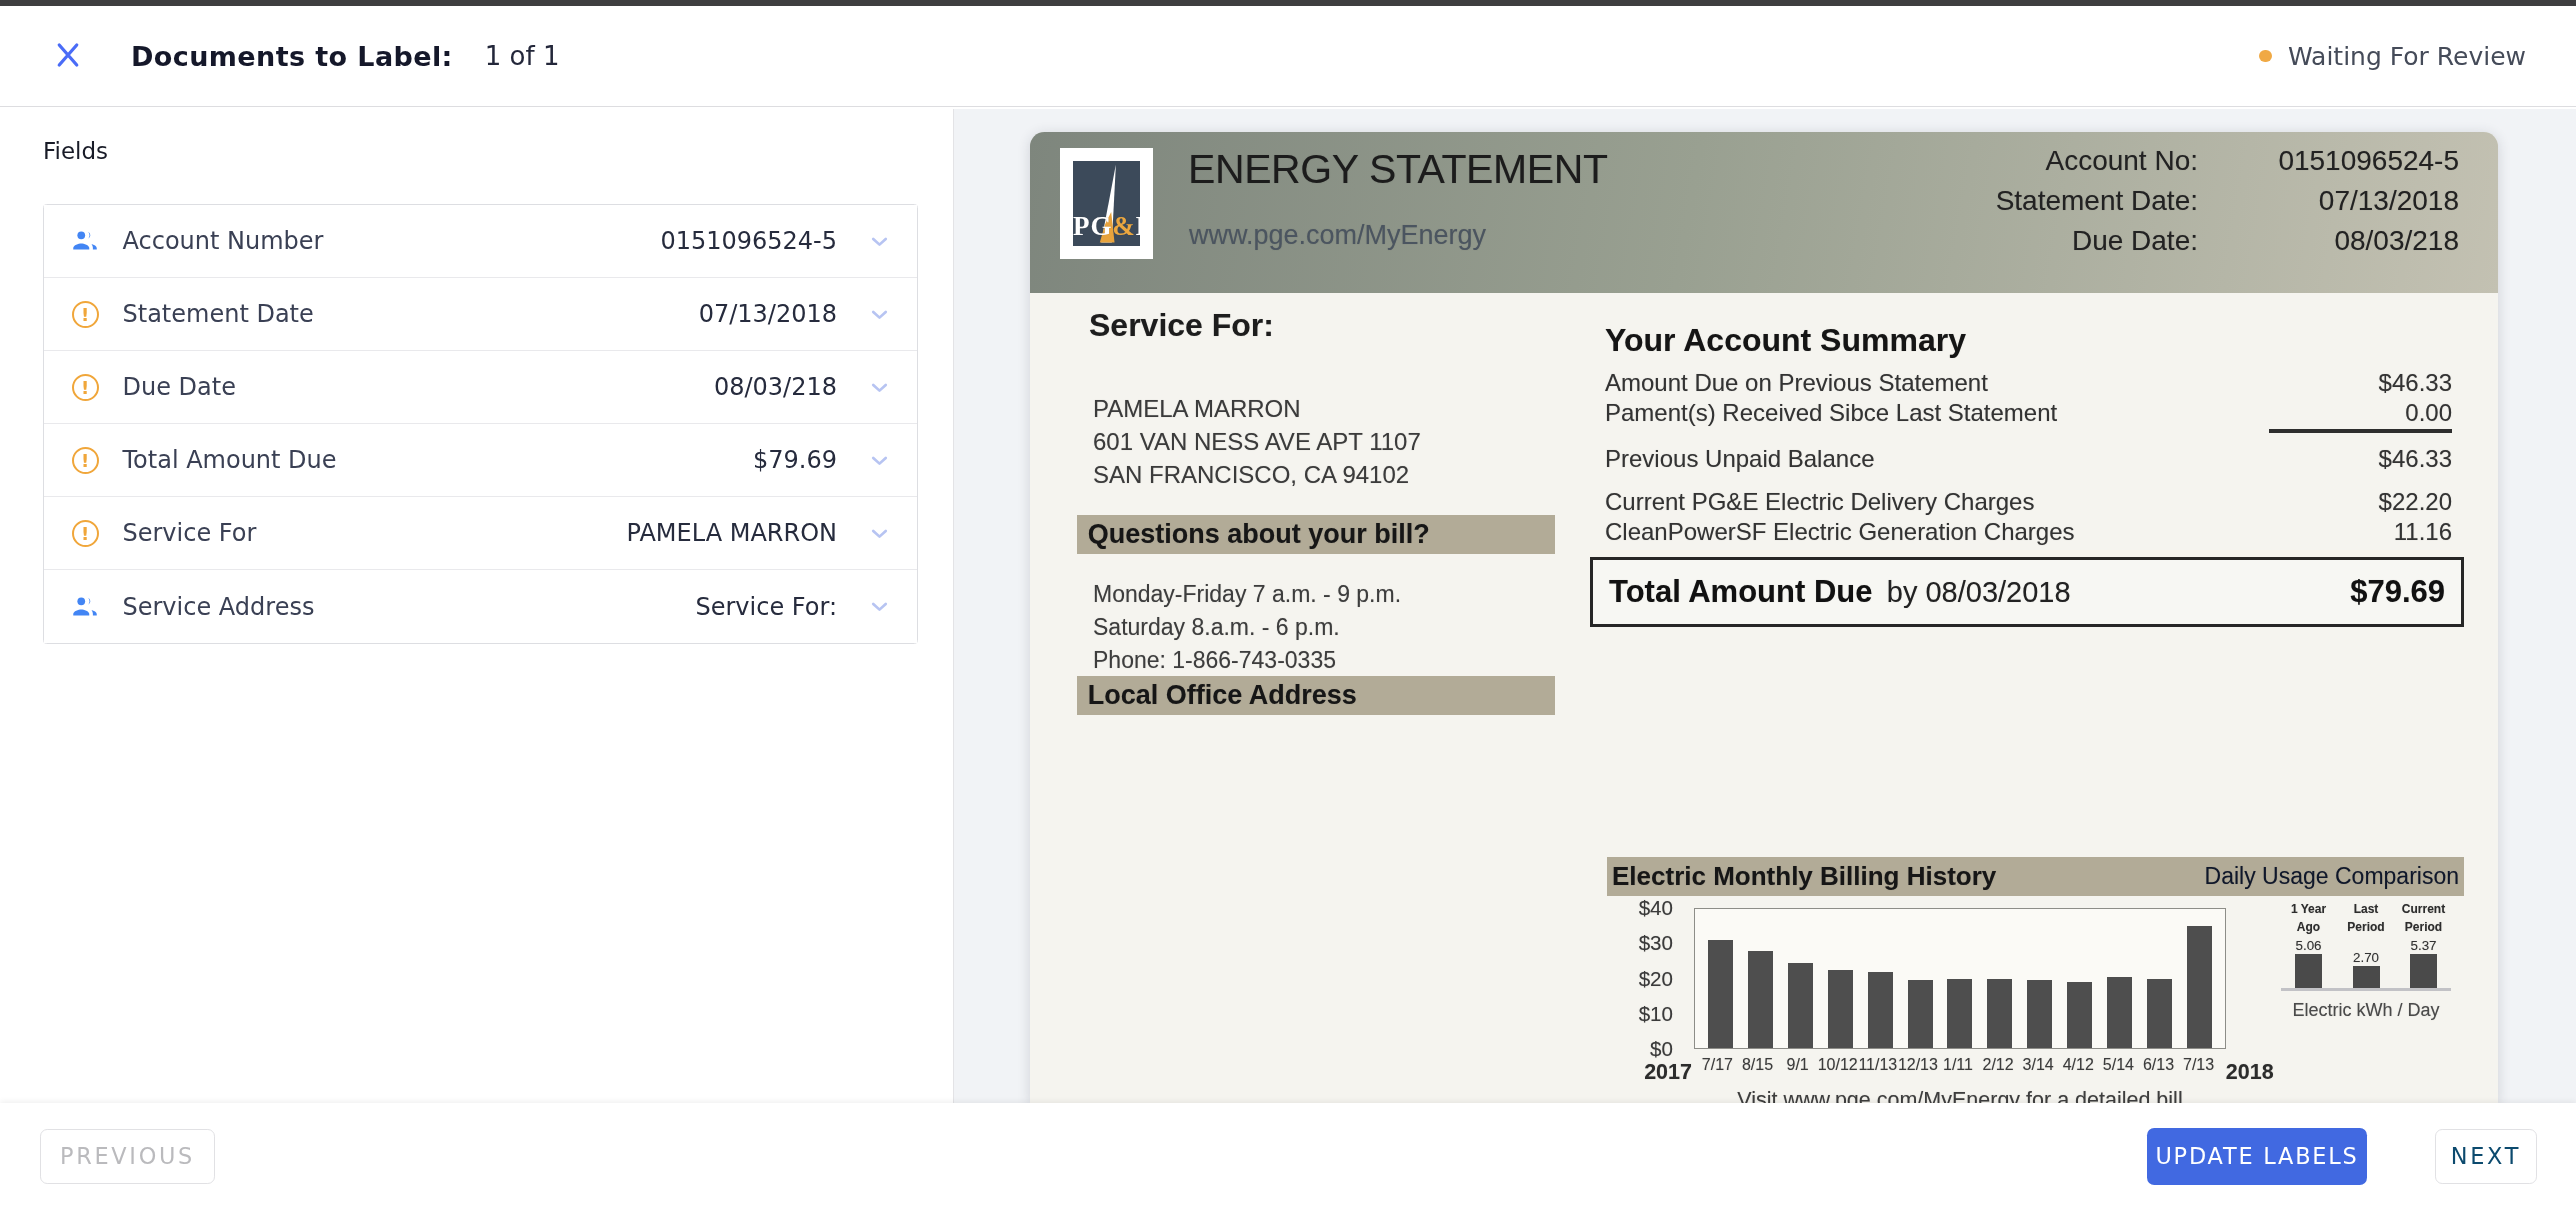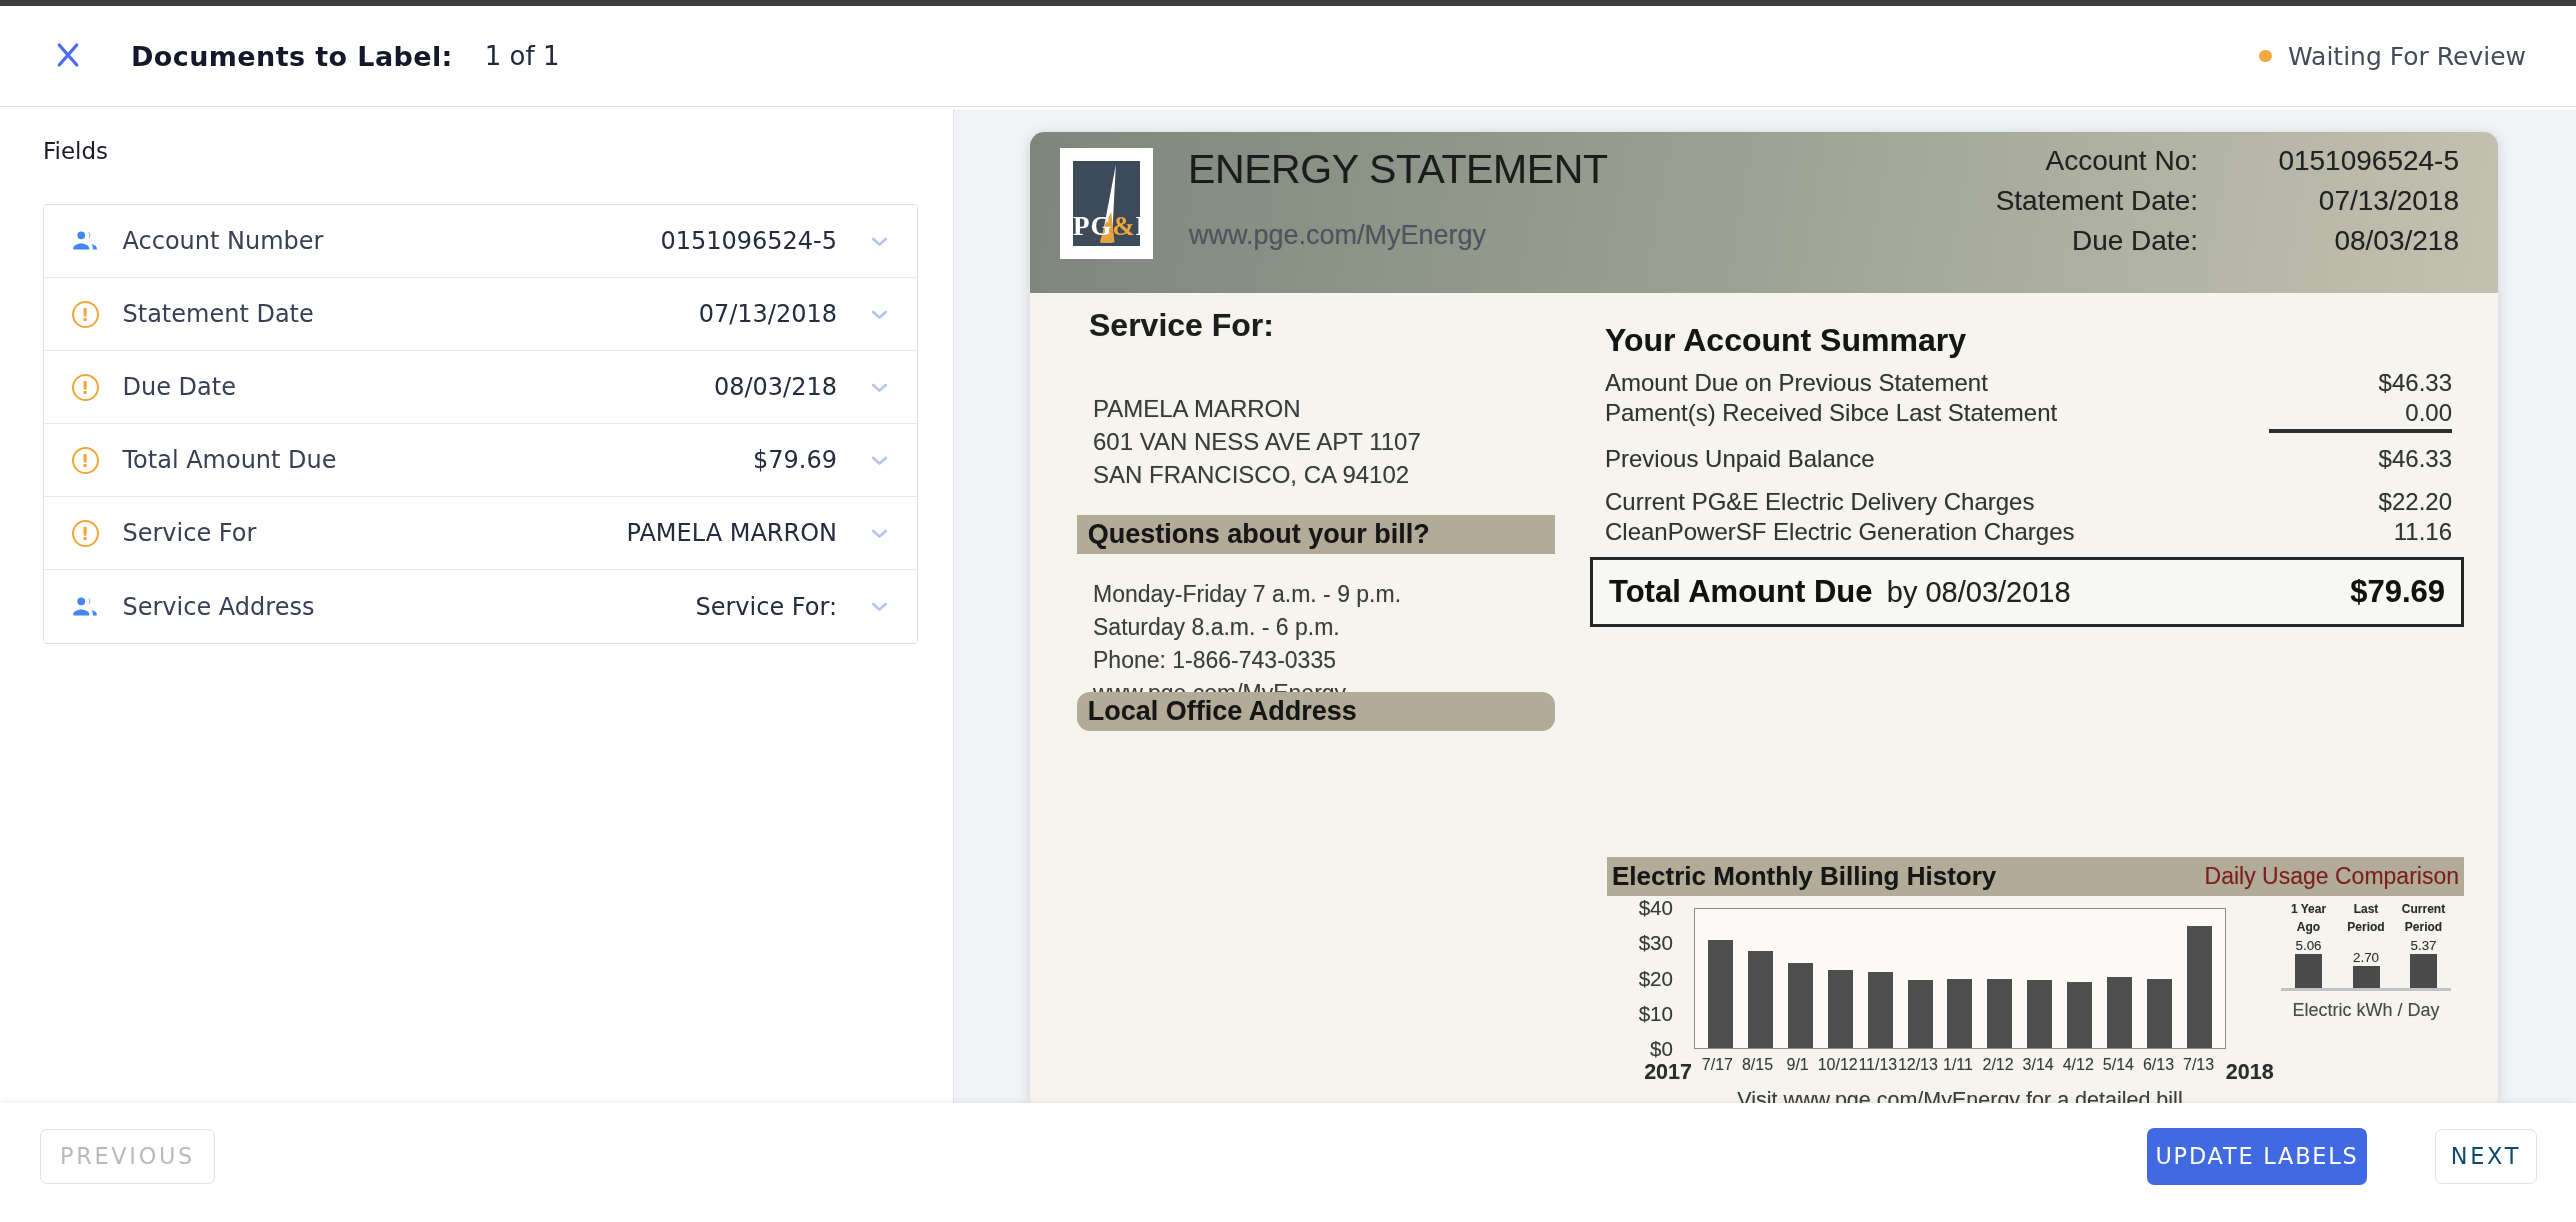--- a/index.html
+++ b/index.html
@@ -60,39 +60,39 @@
               grid-template-columns:auto 233px; column-gap:28px; row-height:40px; }
   .doc-meta div { font-size:28px; line-height:40px; color:#222; text-align:right; }
 
   .sec-head-bar { position:absolute; height:39px; background:#b2ab97; color:#161616;
                   font-size:27px; font-weight:bold; line-height:39px; padding-left:10.7px; }
 
   .svc-head { position:absolute; left:59px; top:175px; font-size:32px; font-weight:bold; color:#1d1d1d; }
   .svc-lines { position:absolute; left:63px; top:260px; font-size:24px; line-height:33px; color:#3b3b3b; }
   .q-bar { left:47px; top:383px; width:478px; }
   .q-lines { position:absolute; left:63px; top:446px; font-size:23px; line-height:33px; color:#3d3d3d; }
-  .lo-bar { left:47px; top:560px; width:478px;border-radius:13px; }
+  .lo-bar { left:47px; top:544px; width:478px; }
   .lo-lines { position:absolute; left:63px; top:627px; font-size:24px; line-height:32px; color:#3b3b3b; }
 
   .sum-head { position:absolute; left:575px; top:190px; font-size:32px; font-weight:bold; color:#151515; }
   .sum-row { position:absolute; left:575px; width:847px; display:flex; font-size:24px; color:#333; }
   .sum-row .v { margin-left:auto; }
   .sum-line { position:absolute; left:1239px; top:297px; width:183px; height:3.6px; background:#2e2e2e; }
   .total-box { position:absolute; left:560px; top:425px; width:874px; height:70px;
                border:3.6px solid #262626; display:flex; align-items:center; padding:0 16px; background:rgba(255,255,255,.25); }
   .total-label { font-size:31px; font-weight:bold; color:#111; }
   .total-by { font-size:29px; color:#222; margin-left:14.3px; }
   .total-val { margin-left:auto; font-size:31px; font-weight:bold; color:#111; }
 
   
   .chart-sec { position:absolute; left:577px; top:725px; width:857px; height:251px; }
   .chart-bar-head { position:absolute; left:0; top:0; width:100%; height:39px; background:#b2ab97;
                     display:flex; align-items:center; padding:0 5px; }
   .chart-title { font-size:26px; font-weight:bold; color:#161616; }
-  .du-title { margin-left:auto; font-size:23px; color:#7f1d1d; }
+  .du-title { margin-left:auto; font-size:23px; color:#0f172a; }
   .chart-plot { position:absolute; left:87px; top:51px; width:532px; height:141px;
                 border:1.8px solid #8d8d88; background:#fbfaf6; display:flex; align-items:flex-end; padding:0 5.4px; }
   .mb-col { flex:1; display:flex; justify-content:center; align-items:flex-end; height:100%; }
   .mb-bar { width:25px; background:#4e4e4e; }
   .chart-yticks { position:absolute; left:0; top:51px; width:75px; height:141px; }
   .ytick { position:absolute; right:9px; transform:translateY(50%); font-size:20.6px; color:#3a3a3a; }
   .mb-xrow { position:absolute; left:0; top:199px; width:680px; display:flex; align-items:flex-start; }
   .mb-year { width:85px; text-align:right; font-weight:bold; font-size:21.5px; color:#2c2c2c; padding-top:3.6px; }
   .mb-year.end { width:auto; text-align:left; margin-left:1.8px; }
   .mb-xlabels { width:532px; display:flex; padding:0 5.4px; }

